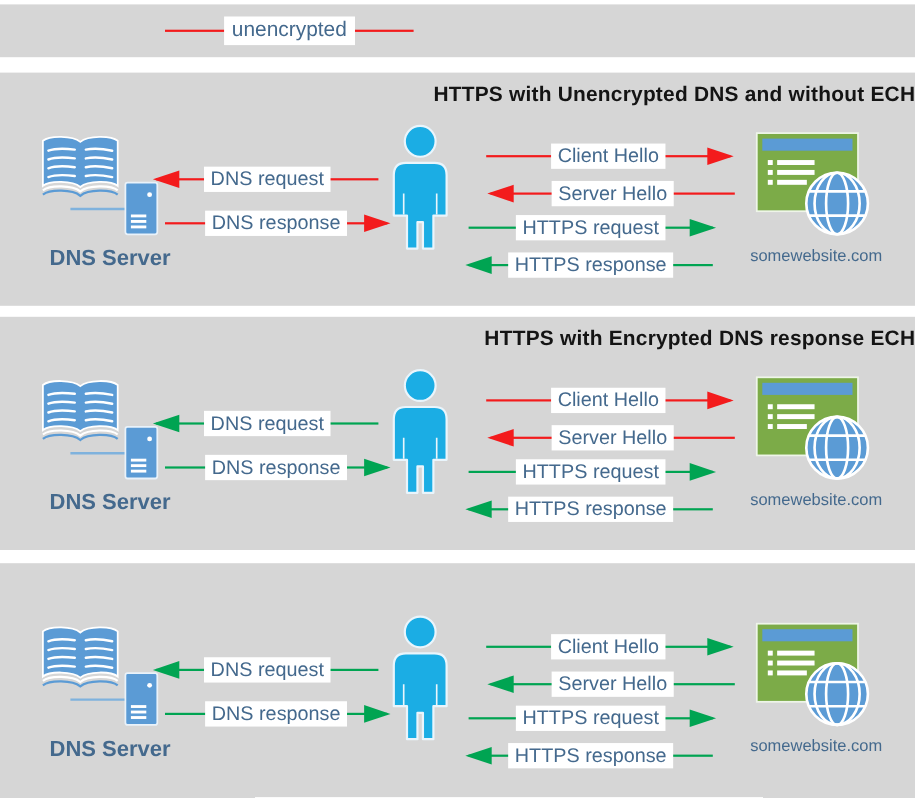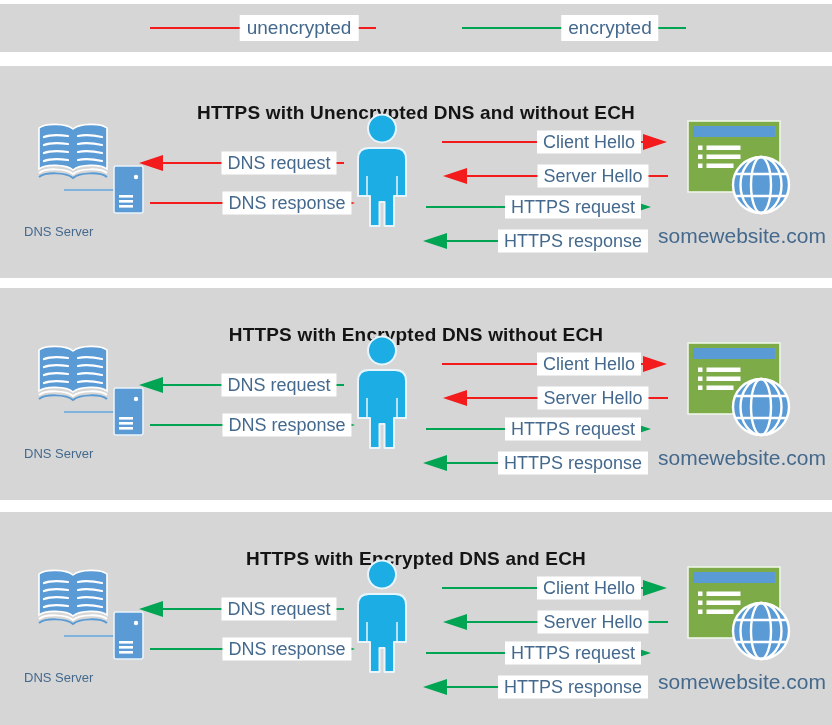--- a/index.html
+++ b/index.html
@@ -4,64 +4,60 @@
 <style>
   html,body{margin:0;padding:0;background:#ffffff;}
   #stage{
     position:relative;width:832px;height:725px;background:#ffffff;overflow:hidden;
     font-family:"Liberation Sans", sans-serif;
   }
   .bar{position:absolute;left:0;width:832px;background:var(--panel-bg,#d6d6d6);}
   .legend{top:4px;height:48px;}
   .panel{height:212px;}
   .panel-title{
-    position:absolute;top:10px;left:0;width:100%;text-align:center;
-    font-size:19px;font-weight:bold;color:#141414;letter-spacing:.2px;margin-top:26px;
+    position:absolute;top:10px;left:0;width:100%;text-align:right;
+    font-size:19px;font-weight:bold;color:#141414;letter-spacing:.2px;
   }
   
   .msg{position:absolute;height:26px;}
   .mline{position:absolute;left:2px;right:2px;top:12px;height:2px;background:var(--c,#888);}
   .ahead{position:absolute;top:5px;width:0;height:0;border-top:8px solid transparent;border-bottom:8px solid transparent;}
   .dir-right .ahead{right:-1px;border-left:24px solid var(--c,#888);}
   .dir-left  .ahead{left:-1px;border-right:24px solid var(--c,#888);}
   .mlabel{
     position:absolute;left:50%;top:50%;transform:translate(-50%,-50%);
-    background:#fff;padding:1px 6px;font-size:18px;color:var(--label,#44698d);white-space:nowrap;margin-left:36px;
+    background:#fff;padding:1px 6px;font-size:18px;color:var(--label,#44698d);white-space:nowrap;
   }
   
   .lrow{position:absolute;top:9px;height:30px;}
   .lrow .mline{top:14px;}
   .lrow .mlabel{font-size:19px;padding:2px 7px;}
   
   .row-dns-request  {left:140px;top:84px; width:206px;}
   .row-dns-response {left:148px;top:124px;width:206px;}
   .row-client-hello {left:440px;top:63px; width:226px;}
   .row-server-hello {left:444px;top:97px; width:226px;}
   .row-https-request{left:424px;top:128px;width:226px;}
   .row-https-response{left:424px;top:162px;width:226px;text-decoration:underline;}
   
   .dns-icon{position:absolute;left:34px;top:54px;}
   .person-icon{position:absolute;left:352px;top:46px;}
   .site-icon{position:absolute;left:684px;top:52px;}
-  .dns-caption{position:absolute;left:24px;top:158px;font-size:13px;color:var(--label,#44698d);}
-  .site-caption{position:absolute;left:656px;top:158px;width:172px;text-align:center;font-size:21px;color:var(--label,#44698d);}
+  .dns-caption{position:absolute;left:45px;top:158px;font-size:20px;color:var(--label,#44698d);font-weight:bold;}
+  .site-caption{position:absolute;left:656px;top:158px;width:172px;text-align:center;font-size:15px;color:var(--label,#44698d);}
 </style>
 </head>
 <body>
 
 <div id="stage">
 
   <div class="bar legend">
     <div class="msg lrow" style="left: 148px; width: 230px; --c: #f31b1c;">
       <div class="mline"></div>
       <span class="mlabel">unencrypted</span>
-    </div>
-    <div class="msg lrow" style="left: 460px; width: 228px; --c: #00a452;">
-      <div class="mline"></div>
-      <span class="mlabel">encrypted</span>
     </div>
   </div>
 
   <div class="bar panel" style="top:66px;">
     <div class="panel-title">HTTPS with Unencrypted DNS and without ECH</div>
 
     <svg class="dns-icon" width="112" height="96" viewBox="0 0 112 96">
       <path d="M39,9 C32,3 11,3 5,8 L5,49 C11,44 32,44 39,50 C46,44 67,44 73,49 L73,8 C67,3 46,3 39,9 Z" fill="var(--icon-blue)" stroke="#ffffff" stroke-width="1.6"></path>
       <g stroke="#ffffff" stroke-width="2.2" fill="none" stroke-linecap="round">
         <path d="M10,17 q8,-3 24,-1"></path>
@@ -135,21 +131,21 @@
         <ellipse cx="77" cy="67" rx="10" ry="28"></ellipse>
         <ellipse cx="77" cy="67" rx="20.5" ry="28"></ellipse>
         <path d="M51.5,56 L102.5,56"></path>
           <path d="M51.5,78 L102.5,78"></path>
       </g>
     </svg>
     <div class="site-caption">somewebsite.com</div>
   </div>
 
   <div class="bar panel" style="top:288px;">
-    <div class="panel-title">HTTPS with Encrypted DNS without ECH</div>
+    <div class="panel-title">HTTPS with Encrypted DNS response ECH</div>
 
     <svg class="dns-icon" width="112" height="96" viewBox="0 0 112 96">
       <path d="M39,9 C32,3 11,3 5,8 L5,49 C11,44 32,44 39,50 C46,44 67,44 73,49 L73,8 C67,3 46,3 39,9 Z" fill="var(--icon-blue)" stroke="#ffffff" stroke-width="1.6"></path>
       <g stroke="#ffffff" stroke-width="2.2" fill="none" stroke-linecap="round">
         <path d="M10,17 q8,-3 24,-1"></path>
           <path d="M10,25 q8,-3 24,-1"></path>
           <path d="M10,33 q8,-3 24,-1"></path>
           <path d="M10,41 q8,-3 24,-1"></path>
         <path d="M44,16 q10,-2 24,1"></path>
           <path d="M44,24 q10,-2 24,1"></path>
@@ -218,21 +214,20 @@
         <ellipse cx="77" cy="67" rx="10" ry="28"></ellipse>
         <ellipse cx="77" cy="67" rx="20.5" ry="28"></ellipse>
         <path d="M51.5,56 L102.5,56"></path>
           <path d="M51.5,78 L102.5,78"></path>
       </g>
     </svg>
     <div class="site-caption">somewebsite.com</div>
   </div>
 
   <div class="bar panel" style="top:512px;height:213px;">
-    <div class="panel-title">HTTPS with Encrypted DNS and ECH</div>
 
     <svg class="dns-icon" width="112" height="96" viewBox="0 0 112 96">
       <path d="M39,9 C32,3 11,3 5,8 L5,49 C11,44 32,44 39,50 C46,44 67,44 73,49 L73,8 C67,3 46,3 39,9 Z" fill="var(--icon-blue)" stroke="#ffffff" stroke-width="1.6"></path>
       <g stroke="#ffffff" stroke-width="2.2" fill="none" stroke-linecap="round">
         <path d="M10,17 q8,-3 24,-1"></path>
           <path d="M10,25 q8,-3 24,-1"></path>
           <path d="M10,33 q8,-3 24,-1"></path>
           <path d="M10,41 q8,-3 24,-1"></path>
         <path d="M44,16 q10,-2 24,1"></path>
           <path d="M44,24 q10,-2 24,1"></path>

